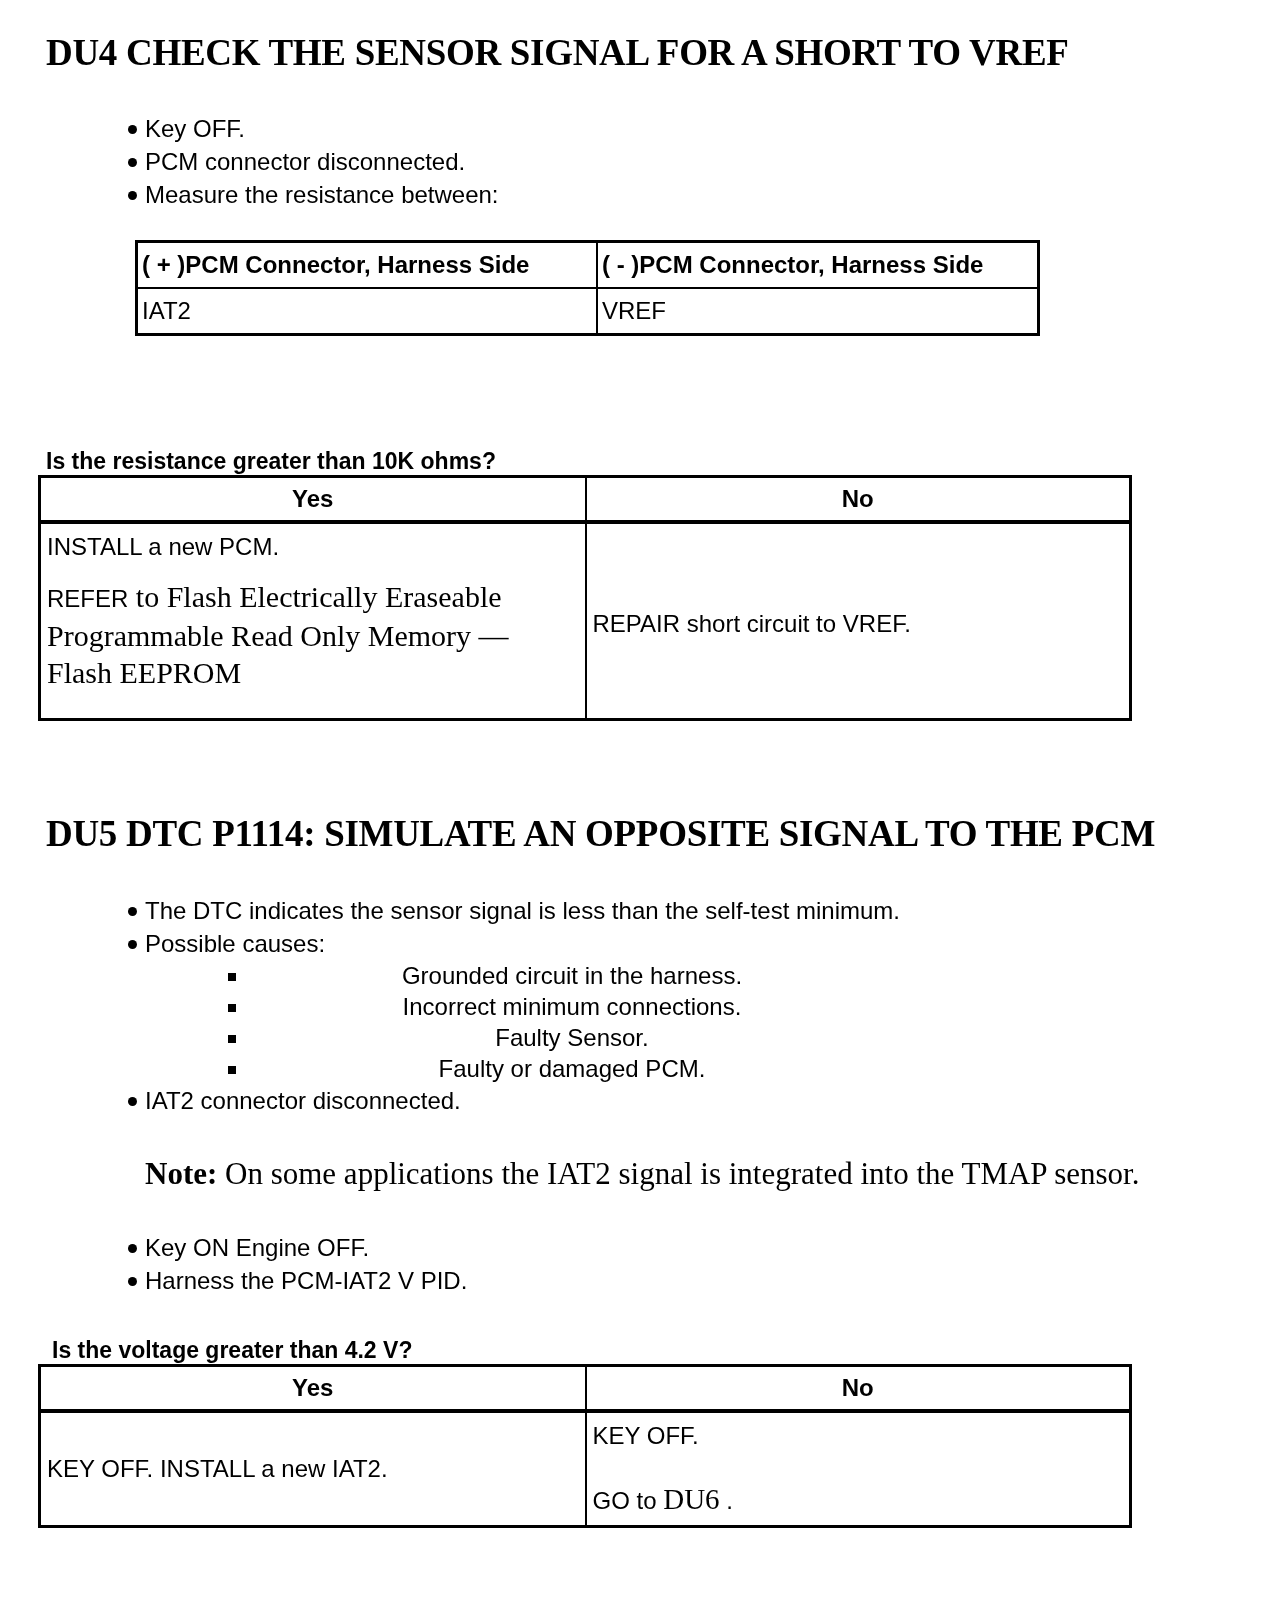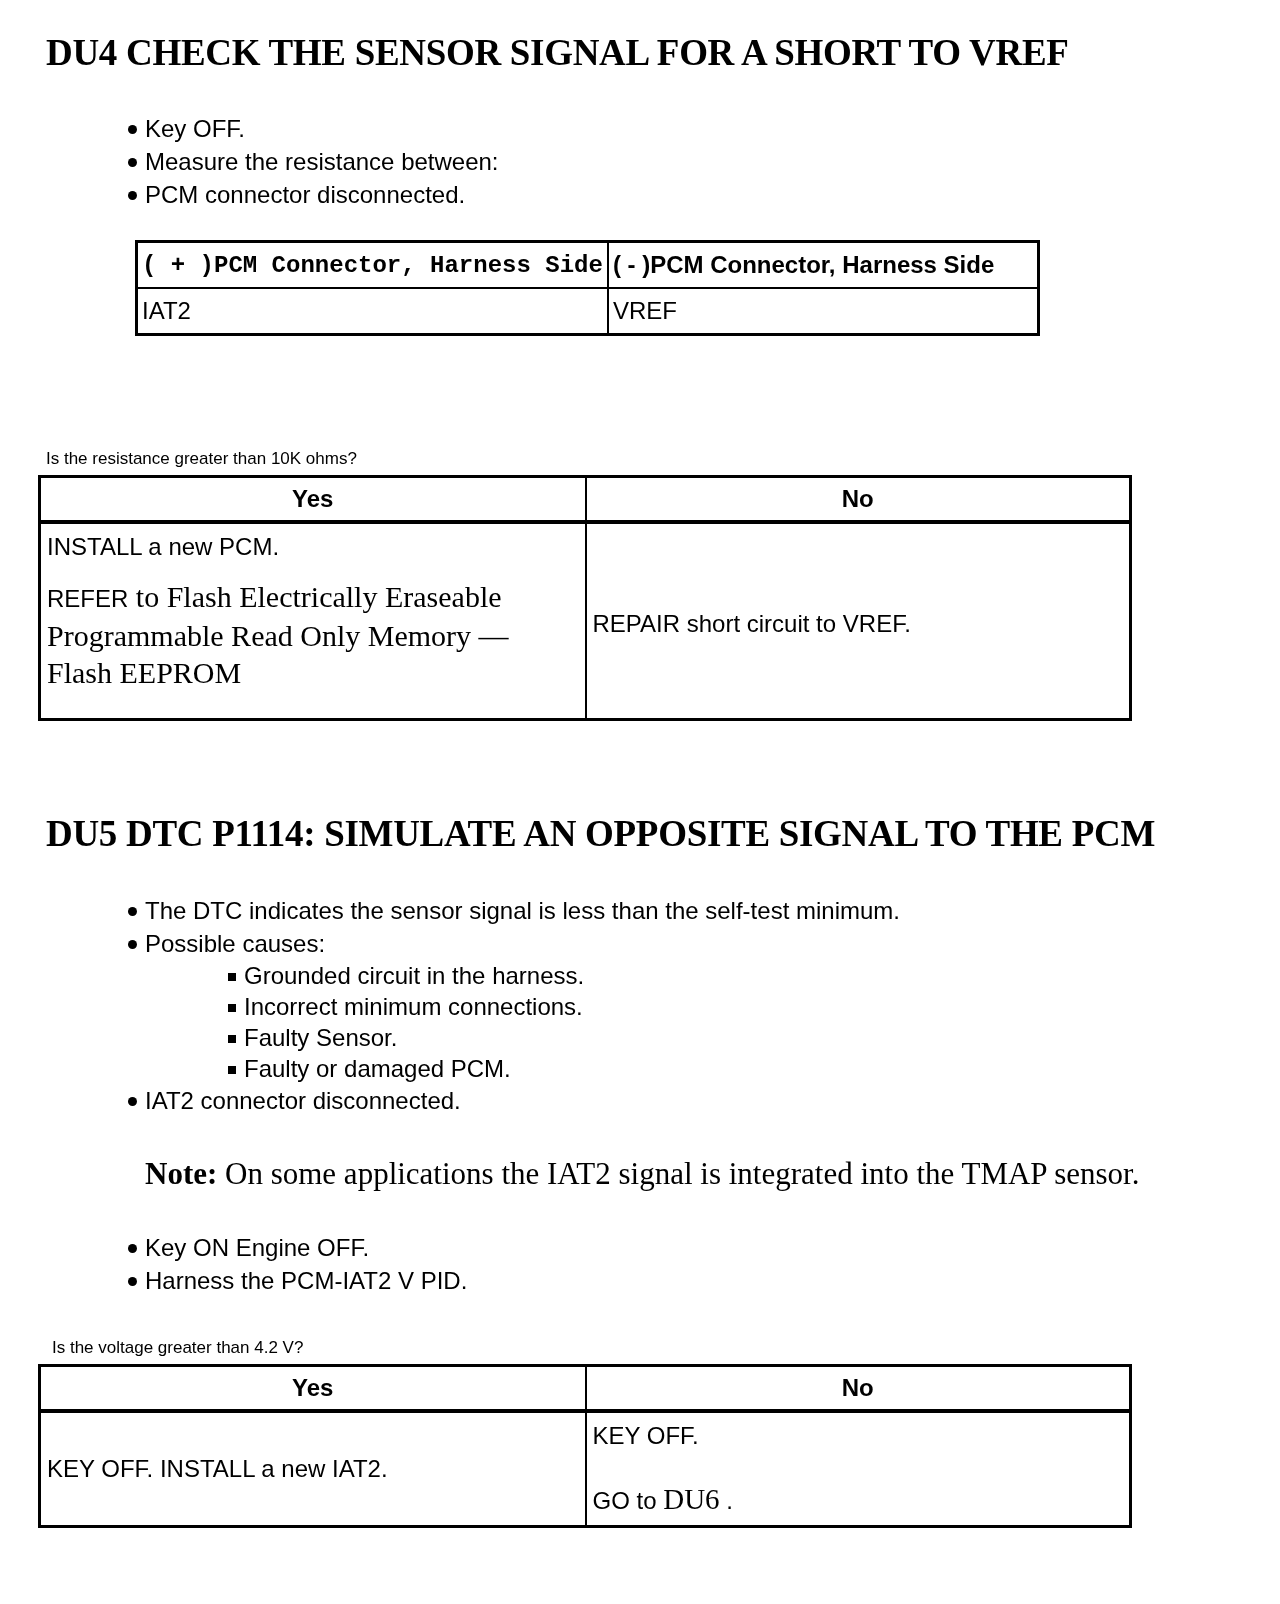--- a/index.html
+++ b/index.html
@@ -19,39 +19,39 @@
     }
     .bullets { list-style: none; margin: 0; padding: 0; }
     .bullets li {
       font-size: 24px; line-height: 33px; white-space: nowrap;
       position: relative; padding-left: 17px;
     }
     .bullets li .dot {
       position: absolute; left: 0; top: 13px;
       width: 9px; height: 9px; border-radius: 50%; background: #000;
     }
-    .sub { padding-left: 116px !important; }
+    .sub { padding-left: 116px !important; text-align: center; }
     .sub .sq {
       position: absolute; left: 100px; top: 13px;
       width: 8px; height: 8px; background: #000;
     }
     table.meas {
       border-collapse: collapse;
       border: 3px solid #000;
     }
     table.meas td {
       border: 2px solid #000;
       font-size: 24px;
       padding: 0 4px;
       height: 44px;
       white-space: nowrap;
     }
     table.meas tr.hd td { font-weight: bold; }
     .question {
-      font-size: 17px; font-weight: normal; white-space: nowrap; line-height: 1;
+      font-size: 23px; font-weight: bold; white-space: nowrap; line-height: 1;
     }
     table.yn {
       border-collapse: collapse;
       border: 3px solid #000;
       table-layout: fixed;
     }
     table.yn td {
       border: 2px solid #000;
       font-size: 24px;
       vertical-align: middle;
@@ -67,28 +67,28 @@
     }
     .note b { font-weight: bold; }
   </style>
 </head>
 <body>
 
 <div class="abs h1" style="left:46px; top:34px;">DU4 CHECK THE SENSOR SIGNAL FOR A SHORT TO VREF</div>
 
 <ul class="abs bullets" style="left:128px; top:112px;">
   <li><span class="dot"></span><span>Key OFF.</span></li>
+  <li><span class="dot"></span><span>PCM connector disconnected.</span></li>
   <li><span class="dot"></span><span>Measure the resistance between:</span></li>
-  <li><span class="dot"></span><span>PCM connector disconnected.</span></li>
 </ul>
 
 <table class="abs meas" style="left:135px; top:240px; width:905px;">
   <tbody>
       <tr class="hd">
-    <td style="width:450px;font-family:Liberation Mono, monospace;">( + )PCM Connector, Harness Side</td>
+    <td style="width:450px;">( + )PCM Connector, Harness Side</td>
     <td>( - )PCM Connector, Harness Side</td>
   </tr>
   <tr>
     <td>IAT2</td>
     <td>VREF</td>
   </tr>
 </tbody>
   </table>
 
 <div class="abs question" style="left:46px; top:450px;">Is the resistance greater than 10K ohms?</div>

